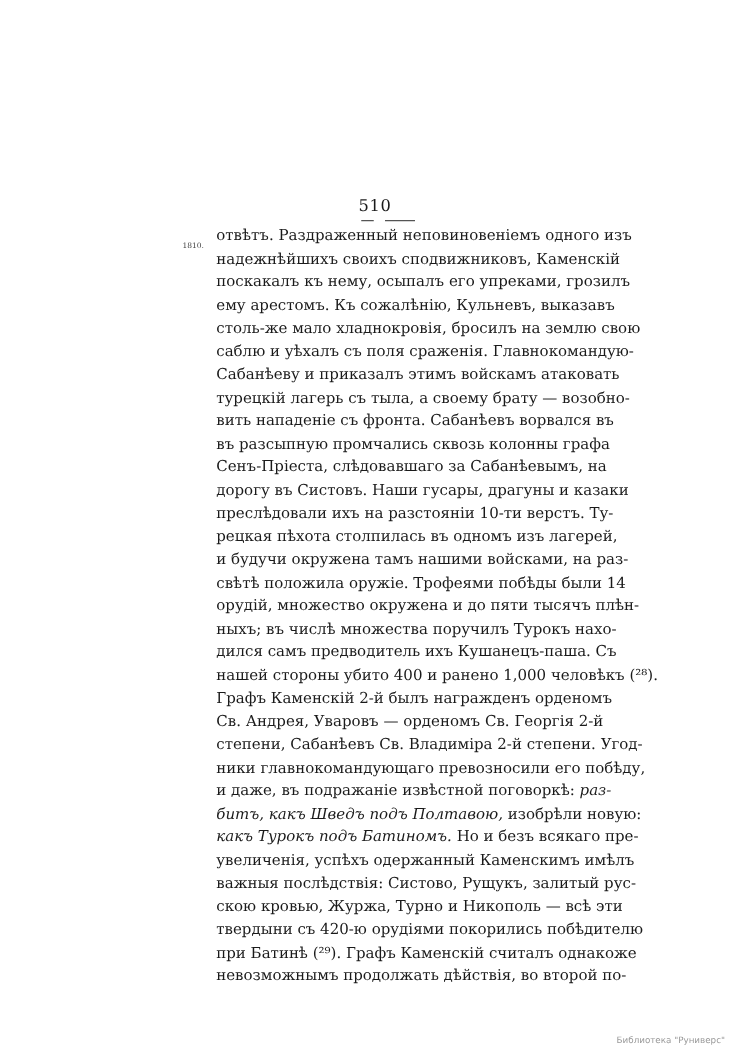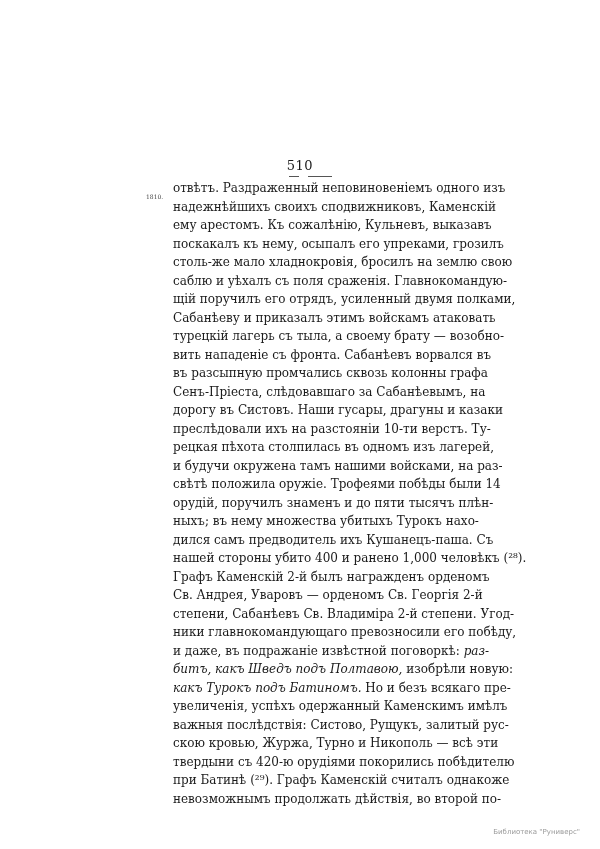--- a/index.html
+++ b/index.html
@@ -24,37 +24,36 @@
 
 <div class="page-number">510</div>
 <div class="rule-left"></div>
 <div class="rule-right"></div>
 
 <div class="margin-year">1810.</div>
 
 <div class="body-text">
   <span class="line">отвѣтъ. Раздраженный неповиновеніемъ одного изъ</span>
   <span class="line">надежнѣйшихъ своихъ сподвижниковъ, Каменскій</span>
+  <span class="line">поскакалъ къ нему, осыпалъ его упреками, грозилъ</span>
   <span class="line">ему арестомъ. Къ сожалѣнію, Кульневъ, выказавъ</span>
-  <span class="line">поскакалъ къ нему, осыпалъ его упреками, грозилъ</span>
   <span class="line">столь-же мало хладнокровія, бросилъ на землю свою</span>
   <span class="line">саблю и уѣхалъ съ поля сраженія. Главнокомандую-</span>
-  <span class="line">щій поручилъ его отрядъ, усиленный двумя полками,</span>
   <span class="line">Сабанѣеву и приказалъ этимъ войскамъ атаковать</span>
   <span class="line">турецкій лагерь съ тыла, а своему брату — возобно-</span>
   <span class="line">вить нападеніе съ фронта. Сабанѣевъ ворвался въ</span>
   <span class="line">въ разсыпную промчались сквозь колонны графа</span>
   <span class="line">Сенъ-Пріеста, слѣдовавшаго за Сабанѣевымъ, на</span>
   <span class="line">дорогу въ Систовъ. Наши гусары, драгуны и казаки</span>
   <span class="line">преслѣдовали ихъ на разстояніи 10-ти верстъ. Ту-</span>
   <span class="line">рецкая пѣхота столпилась въ одномъ изъ лагерей,</span>
   <span class="line">и будучи окружена тамъ нашими войсками, на раз-</span>
   <span class="line">свѣтѣ положила оружіе. Трофеями побѣды были 14</span>
-  <span class="line">орудій, поручилъ знаменъ и до пяти тысячъ плѣн-</span>
-  <span class="line">ныхъ; въ нему множества убитыхъ Турокъ нахо-</span>
+  <span class="line">орудій, множество окружена и до пяти тысячъ плѣн-</span>
+  <span class="line">ныхъ; въ числѣ множества поручилъ Турокъ нахо-</span>
   <span class="line">дился самъ предводитель ихъ Кушанецъ-паша. Съ</span>
   <span class="line">нашей стороны убито 400 и ранено 1,000 человѣкъ (²⁸).</span>
   <span class="line">Графъ Каменскій 2-й былъ награжденъ орденомъ</span>
   <span class="line">Св. Андрея, Уваровъ — орденомъ Св. Георгія 2-й</span>
   <span class="line">степени, Сабанѣевъ Св. Владиміра 2-й степени. Угод-</span>
   <span class="line">ники главнокомандующаго превозносили его побѣду,</span>
   <span class="line"><span>и даже, въ подражаніе извѣстной поговоркѣ:</span> <span class="it">раз-</span></span>
   <span class="line"><span class="it">битъ, какъ Шведъ подъ Полтавою,</span><span> изобрѣли новую:</span></span>
   <span class="line"><span class="it">какъ Турокъ подъ Батиномъ.</span><span> Но и безъ всякаго пре-</span></span>
   <span class="line">увеличенія, успѣхъ одержанный Каменскимъ имѣлъ</span>

